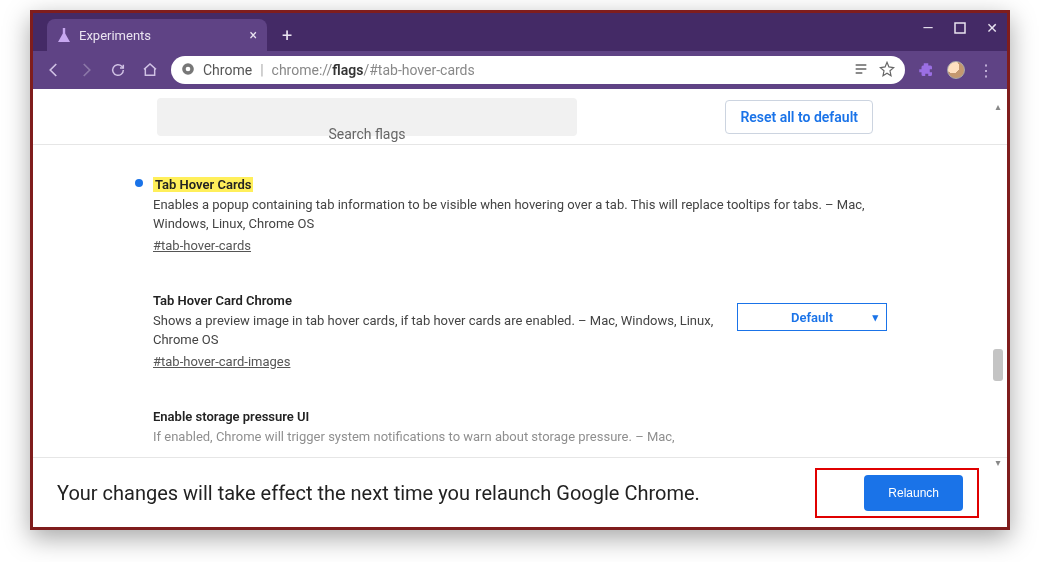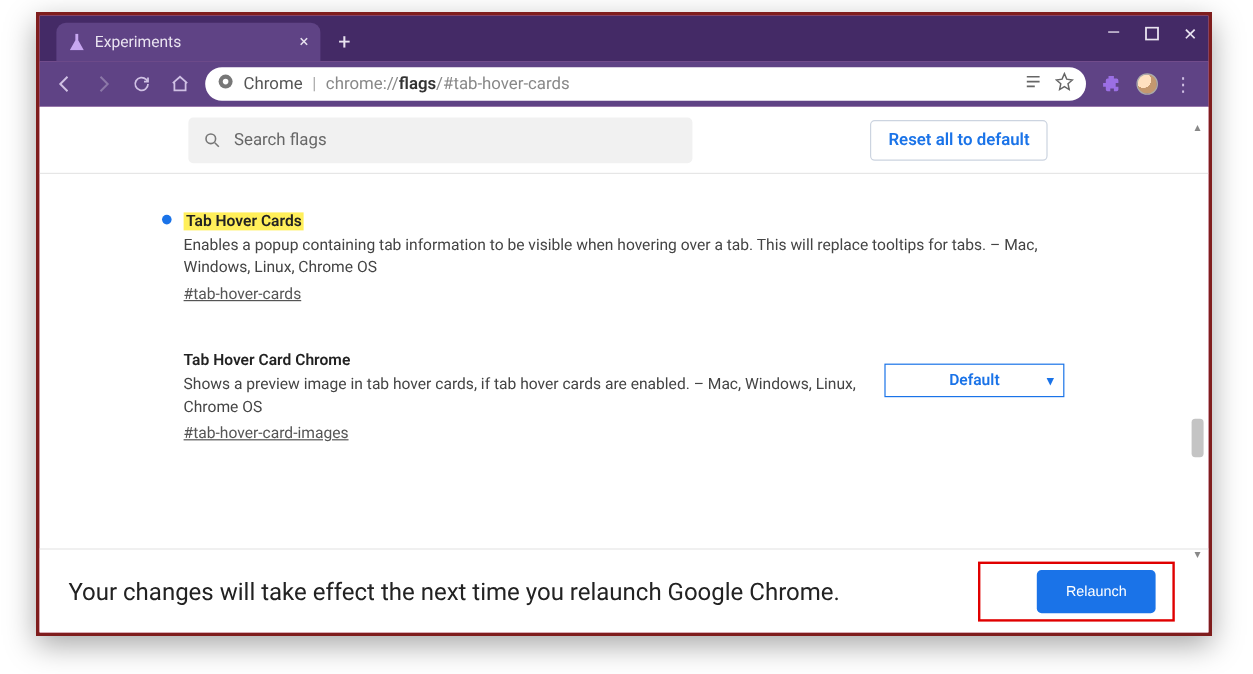--- a/index.html
+++ b/index.html
@@ -132,20 +132,21 @@
     width: 420px;
     height: 38px;
     border-radius: 4px;
     display: flex;
     align-items: center;
     padding: 18px 12px;
     gap: 10px;
     color: #666;
     font-size: 14px;
     margin-left: 90px;
+    flex-direction: column;
   }
   .reset-btn {
     margin-left: auto;
     margin-right: 100px;
     border: 1px solid #ccd4e0;
     border-radius: 4px;
     height: 34px;
     padding: 0 14px;
     font-size: 14px;
     color: #1a73e8;
@@ -357,20 +358,26 @@
           <span>Shows a preview image in tab hover cards, if tab hover cards are enabled. – Mac, Windows, Linux, Chrome OS</span><br>
           <span class="anchor">#tab-hover-card-images</span>
         </div>
         <div class="select-wrap">
           <div class="select">
             <span>Default</span>
           </div>
         </div>
       </div>
 
+      <div class="flag" style="padding-bottom:0">
+        <div class="info">
+          <span class="title">Enable storage pressure UI</span><br>
+          <span style="opacity:.6">If enabled, Chrome will trigger system notifications to warn about storage pressure. – Mac,</span>
+        </div>
+      </div>
 
     </div>
 
     <div class="bottombar">
       <span class="msg">Your changes will take effect the next time you relaunch Google Chrome.</span>
       <button class="relaunch">
         <span>Relaunch</span>
       </button>
       <div class="red-outline" style="right:28px; top:10px; width:164px; height:50px;"></div>
     </div>

